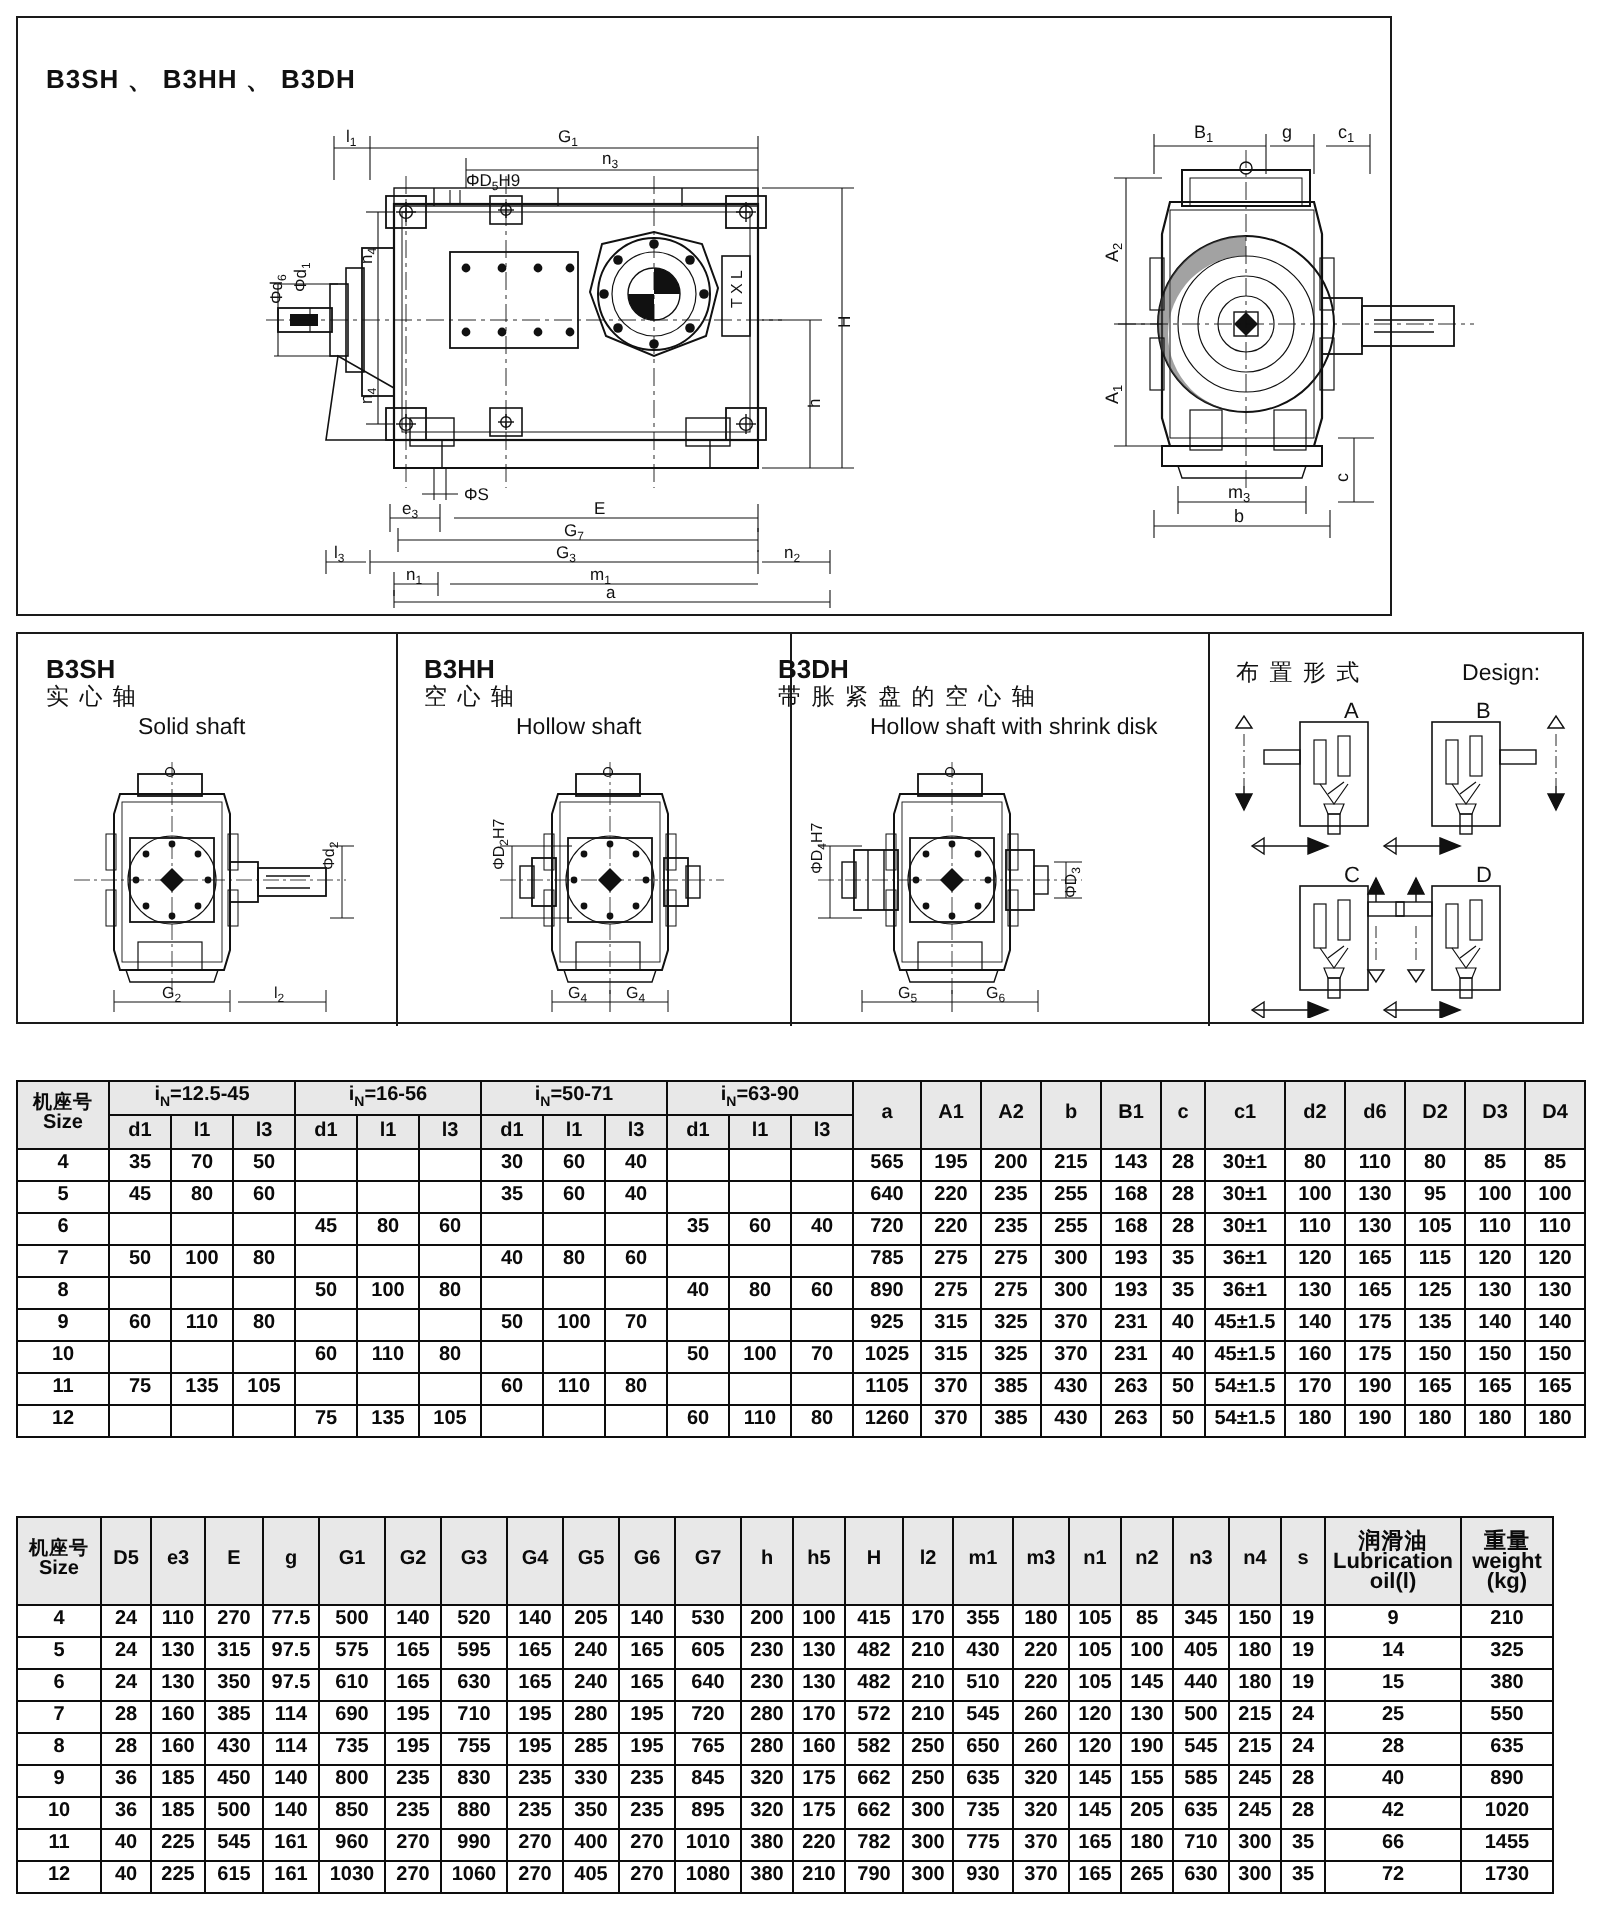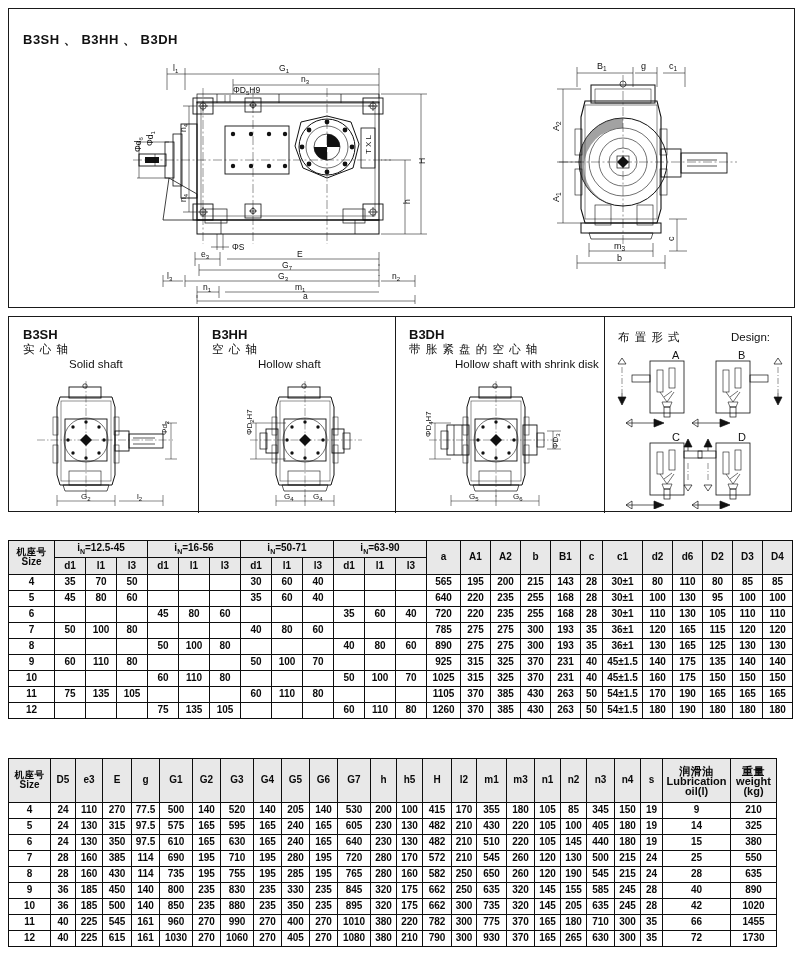--- a/index.html
+++ b/index.html
@@ -14,21 +14,21 @@
     background: #ffffff;
     overflow: hidden;
   }
 
   
   .panel-box {
     position: absolute;
     border: 1.5px solid #1a1a1a;
     background: #fff;
   }
-  #top-panel { left: 8px; top: 8px; width: 787px; height: 300px; }
+  #top-panel { left: 8px; top: 8px; width: 688px; height: 300px; }
 
   #top-title {
     position: absolute; left: 14px; top: 22px;
     font-size: 13px; font-weight: 600; color: #111;
     letter-spacing: .5px;
   }
 
   
   .dwg { position: absolute; }
 
@@ -459,21 +459,21 @@
           <line x1="92" y1="116" x2="92" y2="127"></line>
         </g>
         <g font-family="Liberation Sans, sans-serif" font-size="8" fill="#111">
           <text x="10" y="56" transform="rotate(-90 10 56)">ΦD<tspan font-size="6" dy="2">2</tspan><tspan font-size="8" dy="-2">H7</tspan></text>
           <text x="42" y="120">G<tspan font-size="6" dy="2">4</tspan></text>
           <text x="71" y="120">G<tspan font-size="6" dy="2">4</tspan></text>
         </g>
       </svg>
     </div>
 
-    <div class="mid-cell" style="left:386px; width:209px;">
+    <div class="mid-cell" style="left:366px; width:209px;">
       <div class="mid-head">
         <div class="mid-code">B3DH</div>
         <div class="mid-cn">带 胀 紧 盘 的 空 心 轴</div>
         <div class="mid-en">Hollow shaft with shrink disk</div>
       </div>
       <svg style="position:absolute;left:26px;top:62px;" width="170" height="128" viewBox="0 0 170 128">
         <g fill="none" stroke="#111" stroke-width="0.7">
           <polygon points="46,28 49,18 101,18 104,28 104,96 101,106 49,106 46,96" stroke-width="1"></polygon>
           <rect x="50" y="22" width="50" height="80" stroke-width="0.45"></rect>
           <rect x="58" y="8" width="32" height="11" stroke-width="0.9"></rect>

